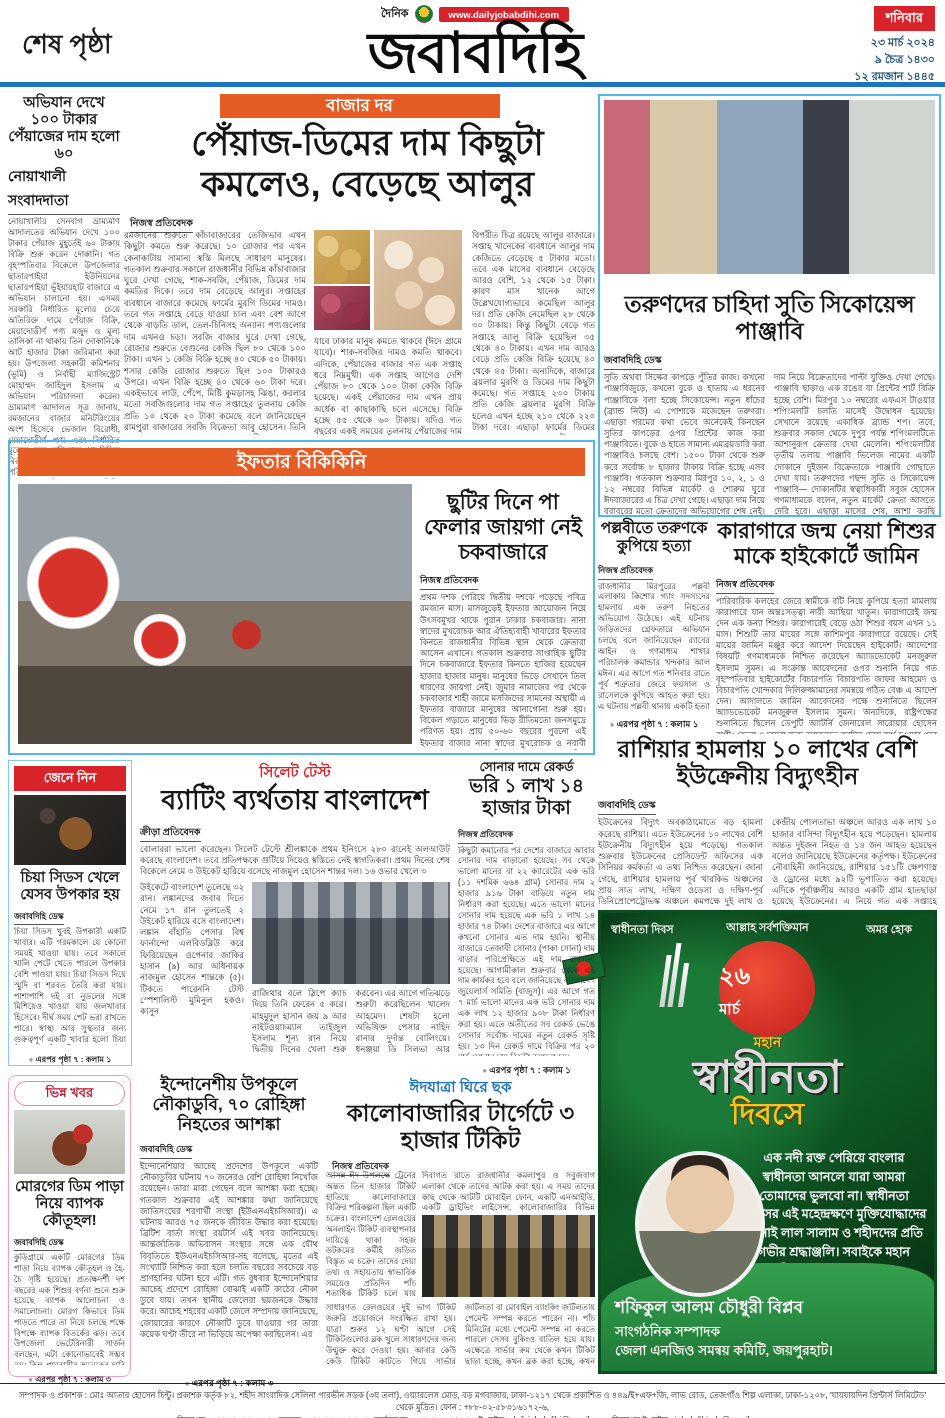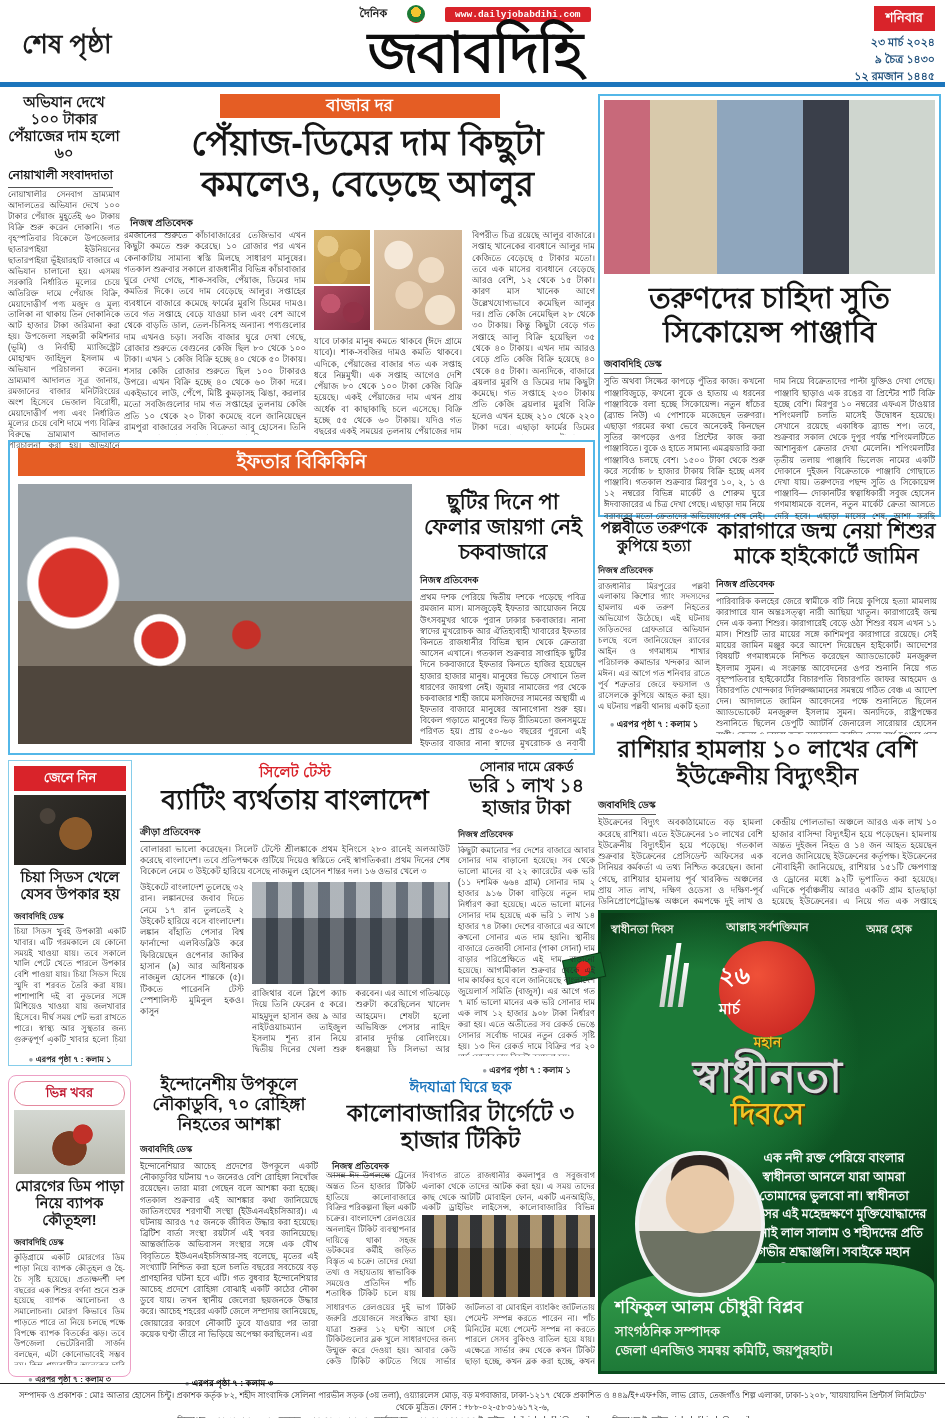--- a/index.html
+++ b/index.html
@@ -3,21 +3,21 @@
 <meta charset="utf-8">
 <style>
   html,body{margin:0;padding:0;background:#e9e9e9;}
   .page{position:relative;width:945px;height:1418px;background:#ffffff;margin:0 auto;
         font-family:"Liberation Sans","DejaVu Sans",sans-serif;color:#232323;overflow:hidden;}
   .abs{position:absolute;}
 
   
   .pagename{font-size:26px;font-weight:bold;color:#1c1c1c;}
   .mast{width:360px;text-align:center;}
-  .mast-top{display:flex;align-items:center;justify-content:center;gap:20px;height:20px;font-family:Liberation Mono, monospace;}
+  .mast-top{display:flex;align-items:center;justify-content:center;gap:6px;height:20px;}
   .daily{font-size:11px;font-weight:bold;color:#111;}
   .emblem{width:18px;height:18px;border-radius:50%;
           background:radial-gradient(circle at 50% 40%,#f4c430 0 35%,#1d7a35 36% 70%,#b32124 71% 100%);}
   .ribbon{background:#d9232a;color:#fff;font-size:9.5px;font-weight:bold;padding:2px 10px;border-radius:2px;}
   .logo{font-size:56px;font-weight:900;color:#0d0d0d;line-height:1.02;letter-spacing:-1px;}
   .datebox{text-align:right;}
   .weekday{display:inline-block;background:#d9232a;color:#fff;font-weight:bold;font-size:13px;padding:2px 12px;margin-bottom:3px;}
   .dateline{font-size:11px;color:#1d4e7a;font-weight:bold;line-height:1.55;}
   .bluebar{height:5px;background:#1c75bc;}
 
@@ -127,21 +127,21 @@
     <div><span class="weekday">শনিবার</span></div>
     <div class="dateline">২৩ মার্চ ২০২৪</div>
     <div class="dateline">৯ চৈত্র ১৪৩০</div>
     <div class="dateline">১২ রমজান ১৪৪৫</div>
   </div>
 
   <div class="abs bluebar" style="left:0;right:0;top:82px;"></div>
 
   <div class="abs" style="left:8px;top:94px;width:112px;height:340px;">
     <div class="art-h" style="font-size:14.5px;">অভিযান দেখে ১০০ টাকার পেঁয়াজের দাম হলো ৬০</div>
-    <div style="margin:3px 0 2px;"><span class="byline" style="font-size:12px;">নোয়াখালী সংবাদদাতা</span></div>
+    <div style="margin:3px 0 2px;"><span class="byline" style="font-size:14px;font-family:Liberation Serif, serif;">নোয়াখালী সংবাদদাতা</span></div>
     <div class="body-t" style="font-size:8.2px;height:262px;overflow:hidden;">নোয়াখালীর সেনবাগ ভ্রাম্যমাণ আদালতের অভিযান দেখে ১০০ টাকার পেঁয়াজ মুহূর্তেই ৬০ টাকায় বিক্রি শুরু করেন দোকানি। গত বৃহস্পতিবার বিকেলে উপজেলার ছাতারপাইয়া ইউনিয়নের ছাতারপাইয়া ভূঁইয়ারহাট বাজারে এ অভিযান চালানো হয়। এসময় সরকারি নির্ধারিত মূল্যের চেয়ে অতিরিক্ত দামে পেঁয়াজ বিক্রি, মেয়াদোত্তীর্ণ পণ্য মজুদ ও মূল্য তালিকা না থাকায় তিন দোকানিকে আট হাজার টাকা জরিমানা করা হয়। উপজেলা সহকারী কমিশনার (ভূমি) ও নির্বাহী ম্যাজিস্ট্রেট মোহাম্মদ জাহিদুল ইসলাম এ অভিযান পরিচালনা করেন। ভ্রাম্যমাণ আদালত সূত্র জানায়, রমজানের বাজার মনিটরিংয়ের অংশ হিসেবে ভেজাল বিরোধী, মেয়াদোত্তীর্ণ পণ্য এবং নির্ধারিত মূল্যের চেয়ে বেশি দামে পণ্য বিক্রির বিরুদ্ধে ভ্রাম্যমাণ আদালত পরিচালনা করা হয়। অভিযানে সরকারের ধার্যকৃত মূল্যে পণ্য বিক্রি না করা, অতিরিক্ত দামে পেঁয়াজ বিক্রি, মেয়াদোত্তীর্ণ পণ্য মজুদ ও মূল্য তালিকা না থাকায় তিন দোকানিকে আট হাজার টাকা জরিমানা করা হয়। এসময় প্রায় ১০ কেজি পচা বাসি মিষ্টি ধ্বংস এবং</div>
     <div class="cont-row"><span class="cont">এরপর পৃষ্ঠা ৭ : কলাম ১</span></div>
   </div>
 
   <div class="abs" style="left:124px;top:94px;width:471px;height:341px;">
     <div class="banner" style="margin:0 auto;width:280px;height:24px;font-size:17px;line-height:24px;">বাজার দর</div>
     <div class="art-h abs" style="left:16px;right:0;top:28px;font-size:35px;">পেঁয়াজ-ডিমের দাম কিছুটা কমলেও, বেড়েছে আলুর</div>
     <div class="abs" style="left:6px;top:118px;"><span class="byline">নিজস্ব প্রতিবেদক</span></div>
 
     <div class="abs body-t" style="left:0;top:136px;width:182px;height:205px;font-size:8.5px;overflow:hidden;">রমজানের শুরুতে কাঁচাবাজারের তেজিভাব এখন কিছুটা কমতে শুরু করেছে। ১০ রোজার পর এখন কেনাকাটায় সামান্য স্বস্তি মিলছে সাধারণ মানুষের। গতকাল শুক্রবার সকালে রাজধানীর বিভিন্ন কাঁচাবাজার ঘুরে দেখা গেছে, শাক-সবজি, পেঁয়াজ, ডিমের দাম কমতির দিকে। তবে দাম বেড়েছে আলুর। সপ্তাহের ব্যবধানে বাজারে কমেছে ফার্মের মুরগি ডিমের দামও। তবে গত সপ্তাহে বেড়ে যাওয়া চাল এবং বেশ আগে থেকে বাড়তি ডাল, তেল-চিনিসহ অন্যান্য পণ্যগুলোর দাম এখনও চড়া। সবজি বাজার ঘুরে দেখা গেছে, রোজার শুরুতে বেগুনের কেজি ছিল ৮০ থেকে ১০০ টাকা। এখন ১ কেজি বিক্রি হচ্ছে ৪০ থেকে ৫০ টাকায়। শসার কেজি রোজার শুরুতে ছিল ১০০ টাকারও উপরে। এখন বিক্রি হচ্ছে ৪০ থেকে ৬০ টাকা দরে। একইভাবে লাউ, পেঁপে, মিষ্টি কুমড়াসহ ঝিঙা, করলার মতো সবজিগুলোর দাম গত সপ্তাহের তুলনায় কেজি প্রতি ১০ থেকে ২০ টাকা কমেছে বলে জানিয়েছেন রামপুরা বাজারের সবজি বিক্রেতা আবু হোসেন। তিনি বলেন, এখন আর চড়া ভাব থাকবে না। দিন যত</div>
@@ -151,21 +151,21 @@
       <div class="abs ph ph-onion" style="left:0;top:56px;width:56px;height:44px;"></div>
       <div class="abs ph ph-eggs" style="left:60px;top:0;width:88px;height:100px;"></div>
     </div>
 
     <div class="abs body-t" style="left:190px;top:242px;width:148px;height:99px;font-size:8.5px;overflow:hidden;">যাবে ঢাকার মানুষ কমতে থাকবে (ঈদে গ্রামে যাবে)। শাক-সবজির দামও কমতি থাকবে। এদিকে, পেঁয়াজের বাজার গত এক সপ্তাহ ধরে নিম্নমুখী। এক সপ্তাহ আগেও দেশি পেঁয়াজ ৮০ থেকে ১০০ টাকা কেজি বিক্রি হয়েছে। একই পেঁয়াজের দাম এখন প্রায় অর্ধেক বা কাছাকাছি চলে এসেছে। বিক্রি হচ্ছে ৫৫ থেকে ৬০ টাকায়। যদিও গত বছরের একই সময়ের তুলনায় পেঁয়াজের দাম এখনও বেশি। ব্যবসায়ীরা বলছেন, অতি মুনাফার আশায় অনেকেই পেঁয়াজ মজুত করেছিল। কিন্তু ভারত থেকে পেঁয়াজ আসবে এমন খবর বাজারে কিছুটা প্রভাব পড়েছে। তবে</div>
     <div class="abs body-t" style="left:348px;top:136px;width:123px;height:205px;font-size:8.5px;overflow:hidden;">বিপরীত চিত্র রয়েছে আলুর বাজারে। সপ্তাহ খানেকের ব্যবধানে আলুর দাম কেজিতে বেড়েছে ৫ টাকার মতো। তবে এক মাসের ব্যবধানে বেড়েছে আরও বেশি, ১২ থেকে ১৫ টাকা। কারণ মাস খানেক আগে উল্লেখযোগ্যভাবে কমেছিল আলুর দর। প্রতি কেজি নেমেছিল ২৮ থেকে ৩০ টাকায়। কিন্তু কিছুটা বেড়ে গত সপ্তাহে আলু বিক্রি হয়েছিল ৩৫ থেকে ৪০ টাকায়। এখন দাম আরও বেড়ে প্রতি কেজি বিক্রি হয়েছে ৪০ থেকে ৪৫ টাকা। অন্যদিকে, বাজারে ব্রয়লার মুরগি ও ডিমের দাম কিছুটা কমেছে। গত সপ্তাহে ২৩০ টাকায় প্রতি কেজি ব্রয়লার মুরগি বিক্রি হলেও এখন হচ্ছে ২১০ থেকে ২২০ টাকা দরে। এছাড়া ফার্মের ডিমের ডজন কেনা যাচ্ছে ১২০ টাকা দরে। ১৫ থেকে ২০ দিন আগে প্রতি ডজন ডিমের দর ছিল ১৩০ থেকে ১৩৫ টাকা। ব্যবসায়ীরা বলছেন, রমজানে ডিমের চাহিদা কমে যায়। যে কারণে ঢাকার বাজারে দ্রুত কমতে শুরু করেছে ডিমের দাম। গত তিন দিনের ব্যবধানে ডিমের দাম ডজনে ১০ টাকা কমেছে। কোনো কোনো বাজারে এর চেয়েও বেশি কমেছে। ফলে বড় বাজারে প্রতি ডজন ডিমের দাম নেমেছে ১২০ টাকায়। অর্থাৎ প্রতিটি ডিম বিক্রি হচ্ছে ১০ টাকায়।</div>
   </div>
 
   <div class="abs boxed" style="left:598px;top:94px;width:331px;height:411px;padding:4px;">
     <div class="ph ph-shop" style="width:100%;height:174px;"></div>
-    <div class="art-h" style="font-size:29px;margin-top:7px;">তরুণদের চাহিদা সুতি সিকোয়েন্স পাঞ্জাবি</div>
+    <div class="art-h" style="font-size:23px;margin-top:17px;font-family:Liberation Serif, serif;">তরুণদের চাহিদা সুতি সিকোয়েন্স পাঞ্জাবি</div>
     <div style="margin:4px 0 2px;"><span class="byline">জবাবদিহি ডেস্ক</span></div>
     <div class="body-t cols2" style="height:148px;overflow:hidden;font-size:8.4px;">
       <span>সুতি অথবা সিল্কের কাপড়ে পুঁতির কাজ। কখনো পাঞ্জাবিজুড়ে, কখনো বুকে ও হাতায় এ ধরনের পাঞ্জাবিকে বলা হচ্ছে সিকোয়েন্স। নতুন ধাঁচের (ব্র্যান্ড নিউ) এ পোশাকে মজেছেন তরুণরা। এছাড়া গরমের কথা ভেবে অনেকেই কিনছেন সুতির কাপড়ের ওপর প্রিন্টের কাজ করা পাঞ্জাবিতে। বুকে ও হাতে সামান্য এমব্রয়ডারি করা পাঞ্জাবিও চলছে বেশ। ১৫০০ টাকা থেকে শুরু করে সর্বোচ্চ ৮ হাজার টাকায় বিক্রি হচ্ছে এসব পাঞ্জাবি। গতকাল শুক্রবার মিরপুর ১০, ২, ১ ও ১২ নম্বরের বিভিন্ন মার্কেট ও শোরুম ঘুরে ঈদবাজারের এ চিত্র দেখা গেছে। এছাড়া দাম নিয়ে বরাবরের মতো ক্রেতাদের অভিযোগের শেষ নেই। দাম নিয়ে বিক্রেতাদের পাল্টা যুক্তিও দেখা গেছে। পাঞ্জাবি ছাড়াও এক রঙের বা প্রিন্টের শার্ট বিক্রি হচ্ছে বেশি। মিরপুর ১০ নম্বরের এফএস টাওয়ার শপিংমলটি চলতি মাসেই উদ্বোধন হয়েছে। সেখানে রয়েছে একাধিক ব্র্যান্ড শপ। তবে, শুক্রবার সকাল থেকে দুপুর পর্যন্ত শপিংমলটিতে আশানুরূপ ক্রেতার দেখা মেলেনি। শপিংমলটির তৃতীয় তলায় পাঞ্জাবি ভিলেজ নামের একটি দোকানে দুইজন বিক্রেতাকে পাঞ্জাবি গোছাতে দেখা যায়। তরুণদের পছন্দ সুতি ও সিকোয়েন্স পাঞ্জাবি— দোকানটির স্বত্বাধিকারী সবুজ হোসেন গণমাধ্যমকে বলেন, নতুন মার্কেট ক্রেতা আসতে দেরি হবে। এছাড়া মাসের শেষ, আশা করছি আগামী মাসের শুরুতে ক্রেতা বাড়বে। ঈদে পাঞ্জাবির বিক্রি প্রসঙ্গে তিনি বলেন, চুমকি, স্টোন, পুঁতির কাজ বসানো পাঞ্জাবি সিকোয়েন্স। দেখতে আকর্ষণীয় ও পরতে আরাম এ পাঞ্জাবিগুলোই এবার চলছে বেশ। গরমের কথা মাথায় রেখে তরুণরা সেমি লং পাঞ্জাবি কিনছেন। ১৫০০ টাকা থেকে শুরু করে ১৯০০ টাকার সিকোয়েন্স পাঞ্জাবি পাওয়া যাচ্ছে দোকানটিতে। এছাড়া ইন্ডি কটন, রাজশাহী সিল্ক পাঞ্জাবি বিক্রি হচ্ছে ৩৬০০-৪২০০ টাকায়। আর বাচ্চাদের জন্য সাধারণ কাজের পাঞ্জাবি নিচ্ছেন অভিভাবকরা। এক্ষেত্রে সুতি, সফট লিলেন কাপড়ে এমব্রয়ডারি ও ব্লকের</span>
       
     </div>
   </div>
 
   <div class="abs boxed" style="left:8px;top:440px;width:583px;height:311px;">
     <div class="banner" style="margin:6px 8px 0;height:28px;font-size:19px;line-height:28px;">ইফতার বিকিকিনি</div>
     <div class="abs ph ph-market" style="left:8px;top:42px;width:394px;height:260px;"></div>

